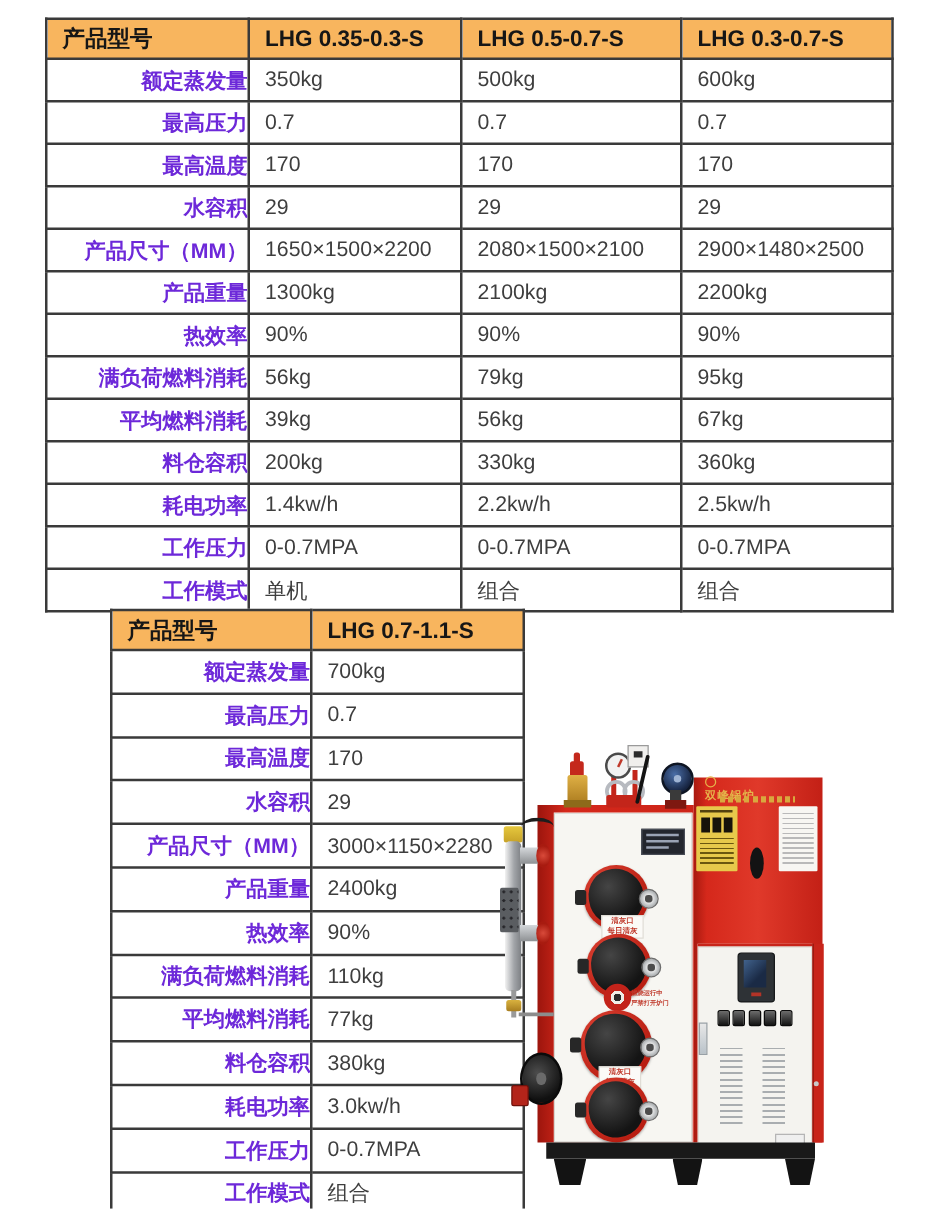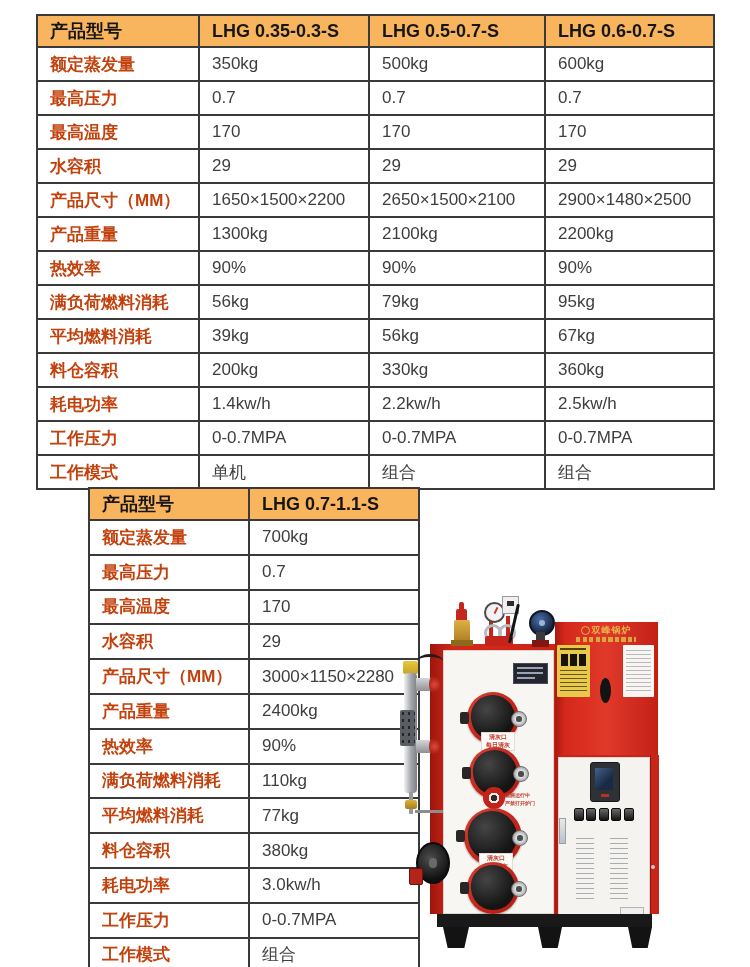--- a/index.html
+++ b/index.html
@@ -5,32 +5,32 @@
   html,body{margin:0;padding:0;background:#fff;}
   .canvas{position:relative;width:750px;height:967px;background:#ffffff;overflow:hidden;
           font-family:"Liberation Sans","DejaVu Sans",sans-serif;}
 
   
   table.spec{border-collapse:collapse;table-layout:fixed;position:absolute;background:#fff;}
   table.spec th,table.spec td{border:2px solid #3a3a3a;vertical-align:middle;padding:0 0 0 12px;
       white-space:nowrap;overflow:hidden;}
   table.spec th{background:#f8b55e;color:#161616;font-size:18px;font-weight:bold;text-align:left;height:30px;}
   table.spec td{font-size:17px;color:#3e3e3e;height:32px;}
-  table.spec td.lbl{color:#c2410c;font-weight:bold;}
+  table.spec td.lbl{color:#6d28d9;font-weight:bold;text-align:right;}
   #t1{left:36px;top:14px;width:677px;}
   #t2{left:88px;top:487px;width:330px;}
   #t2 td{height:32.8px;}
 
   
   #boiler{position:absolute;left:390px;top:580px;width:360px;height:380px;}
   #boiler div{position:absolute;}
 
   .tower{left:165px;top:42px;width:103px;height:292px;
          background:linear-gradient(to right,#a81a10,#d5281b 10%,#e0392a 50%,#c32016);}
-  .logo-row{left:174px;top:45px;width:84px;height:11px;display:flex;align-items:center;justify-content:center;gap:2px;}
+  .logo-row{left:174px;top:45px;width:84px;height:11px;display:flex;justify-content:center;gap:2px;flex-direction:column;}
   .logo-emblem{position:static !important;width:7px;height:7px;border:1px solid #e5b34a;border-radius:50%;flex:0 0 auto;}
   .logo-text{position:static !important;color:#e5b34a;font-size:9px;font-weight:bold;letter-spacing:1px;line-height:1;}
   .logo-sub{left:186px;top:57px;width:60px;height:5px;
          background:repeating-linear-gradient(to right,#d9a83e 0 4px,transparent 4px 6.5px);}
   .sticker-yellow{left:167px;top:65px;width:33px;height:52px;background:#e7c94b;border-radius:1px;}
   .sy-topline{left:3px;top:3px;width:26px;height:2px;background:#53420e;}
   .sy-squares{left:2px;top:9px;width:29px;height:12px;display:flex;gap:2px;justify-content:center;}
   .sy-squares span{display:block;width:7px;height:12px;background:#16130a;}
   .sy-lines{left:3px;top:25px;width:27px;height:22px;
          background:repeating-linear-gradient(to bottom,#6b570f 0 1px,transparent 1px 4px);}
@@ -136,21 +136,21 @@
         <col style="width:162px">
         <col style="width:170px">
         <col style="width:176px">
         <col style="width:169px">
       </colgroup>
     <thead>
       <tr>
         <th>产品型号</th>
         <th>LHG 0.35-0.3-S</th>
         <th>LHG 0.5-0.7-S</th>
-        <th>LHG 0.6-0.7-S</th>
+        <th>LHG 0.3-0.7-S</th>
       </tr>
     </thead>
     <tbody>
       <tr>
           <td class="lbl">额定蒸发量</td>
           <td>350kg</td>
           <td>500kg</td>
           <td>600kg</td>
         </tr>
       <tr>
@@ -167,21 +167,21 @@
         </tr>
       <tr>
           <td class="lbl">水容积</td>
           <td>29</td>
           <td>29</td>
           <td>29</td>
         </tr>
       <tr>
           <td class="lbl">产品尺寸（MM）</td>
           <td>1650×1500×2200</td>
-          <td>2650×1500×2100</td>
+          <td>2080×1500×2100</td>
           <td>2900×1480×2500</td>
         </tr>
       <tr>
           <td class="lbl">产品重量</td>
           <td>1300kg</td>
           <td>2100kg</td>
           <td>2200kg</td>
         </tr>
       <tr>
           <td class="lbl">热效率</td>

